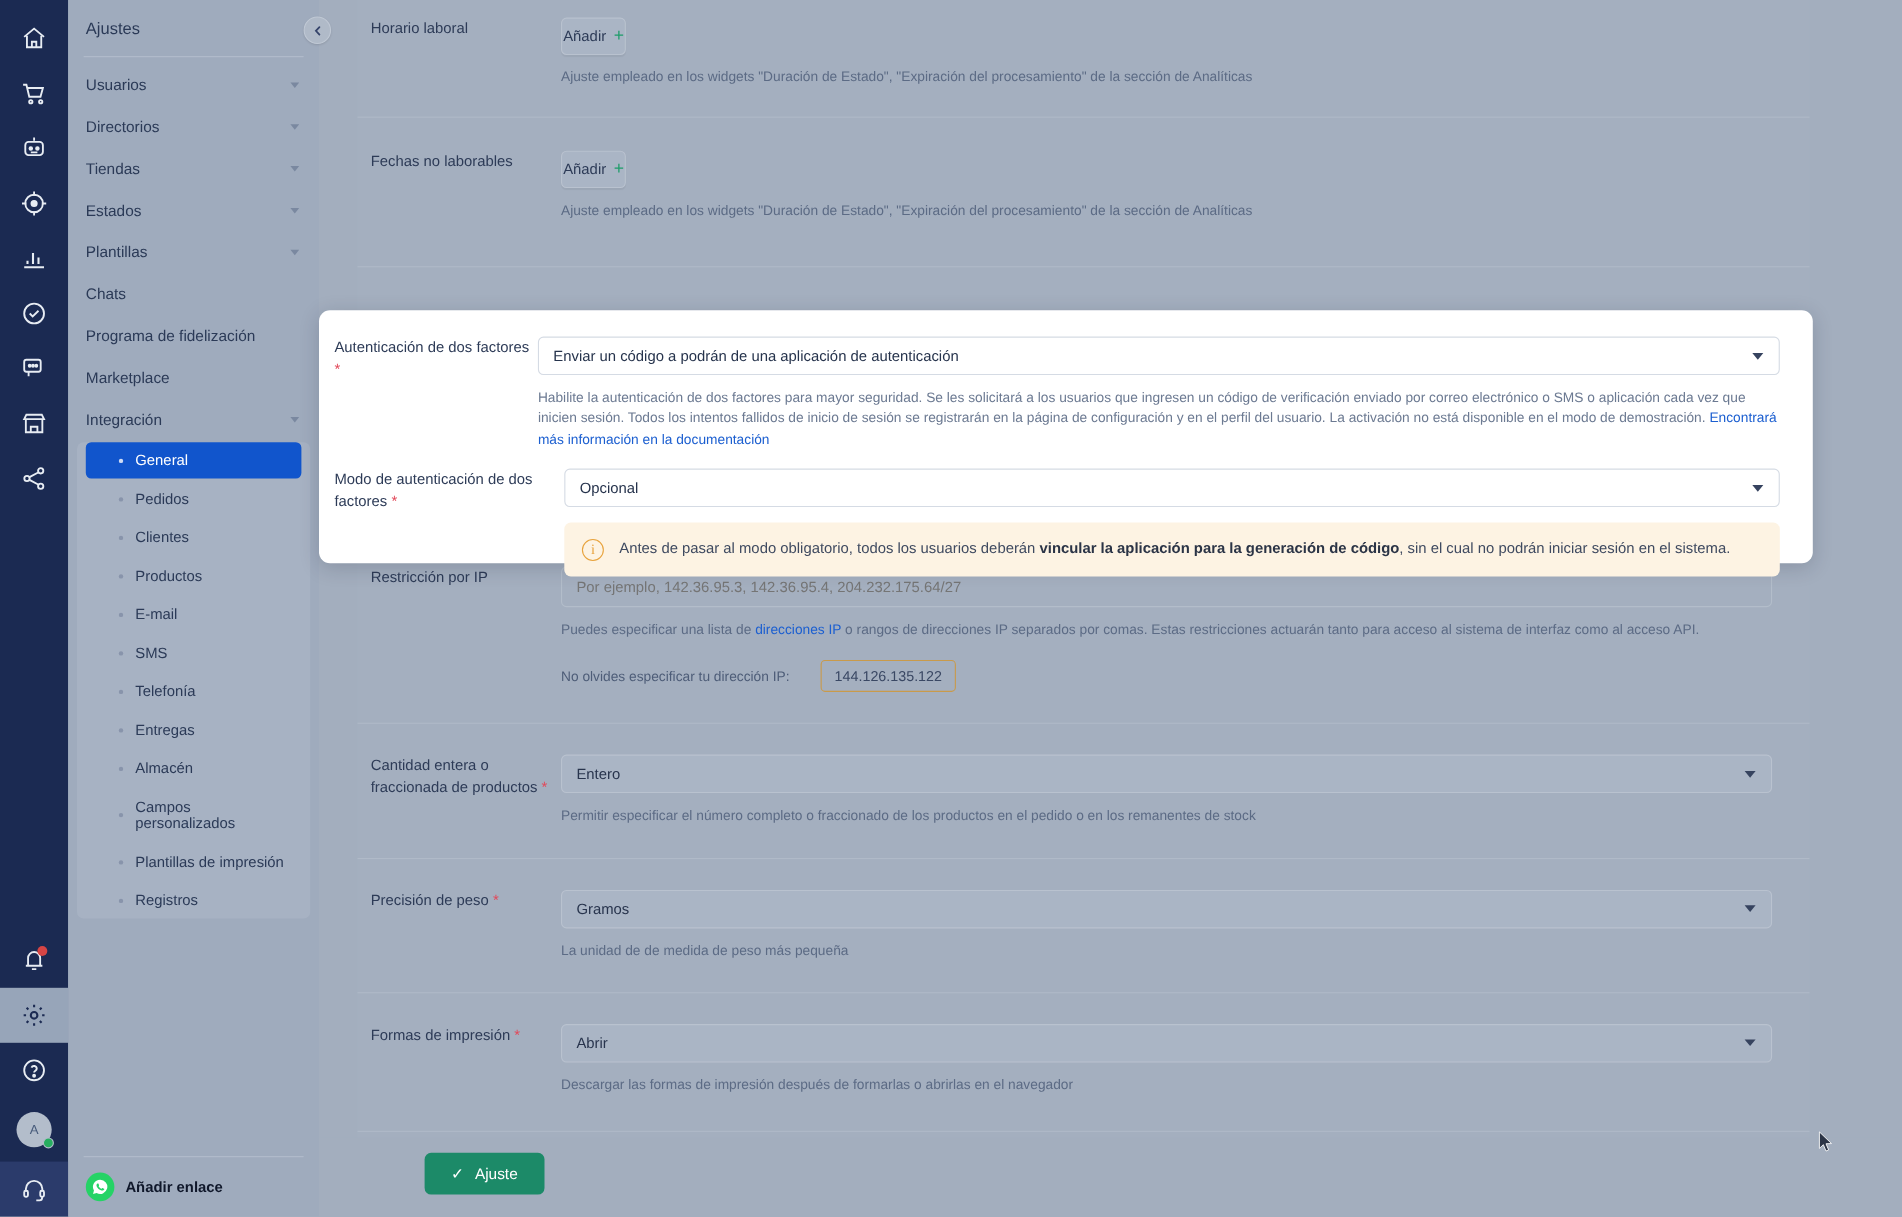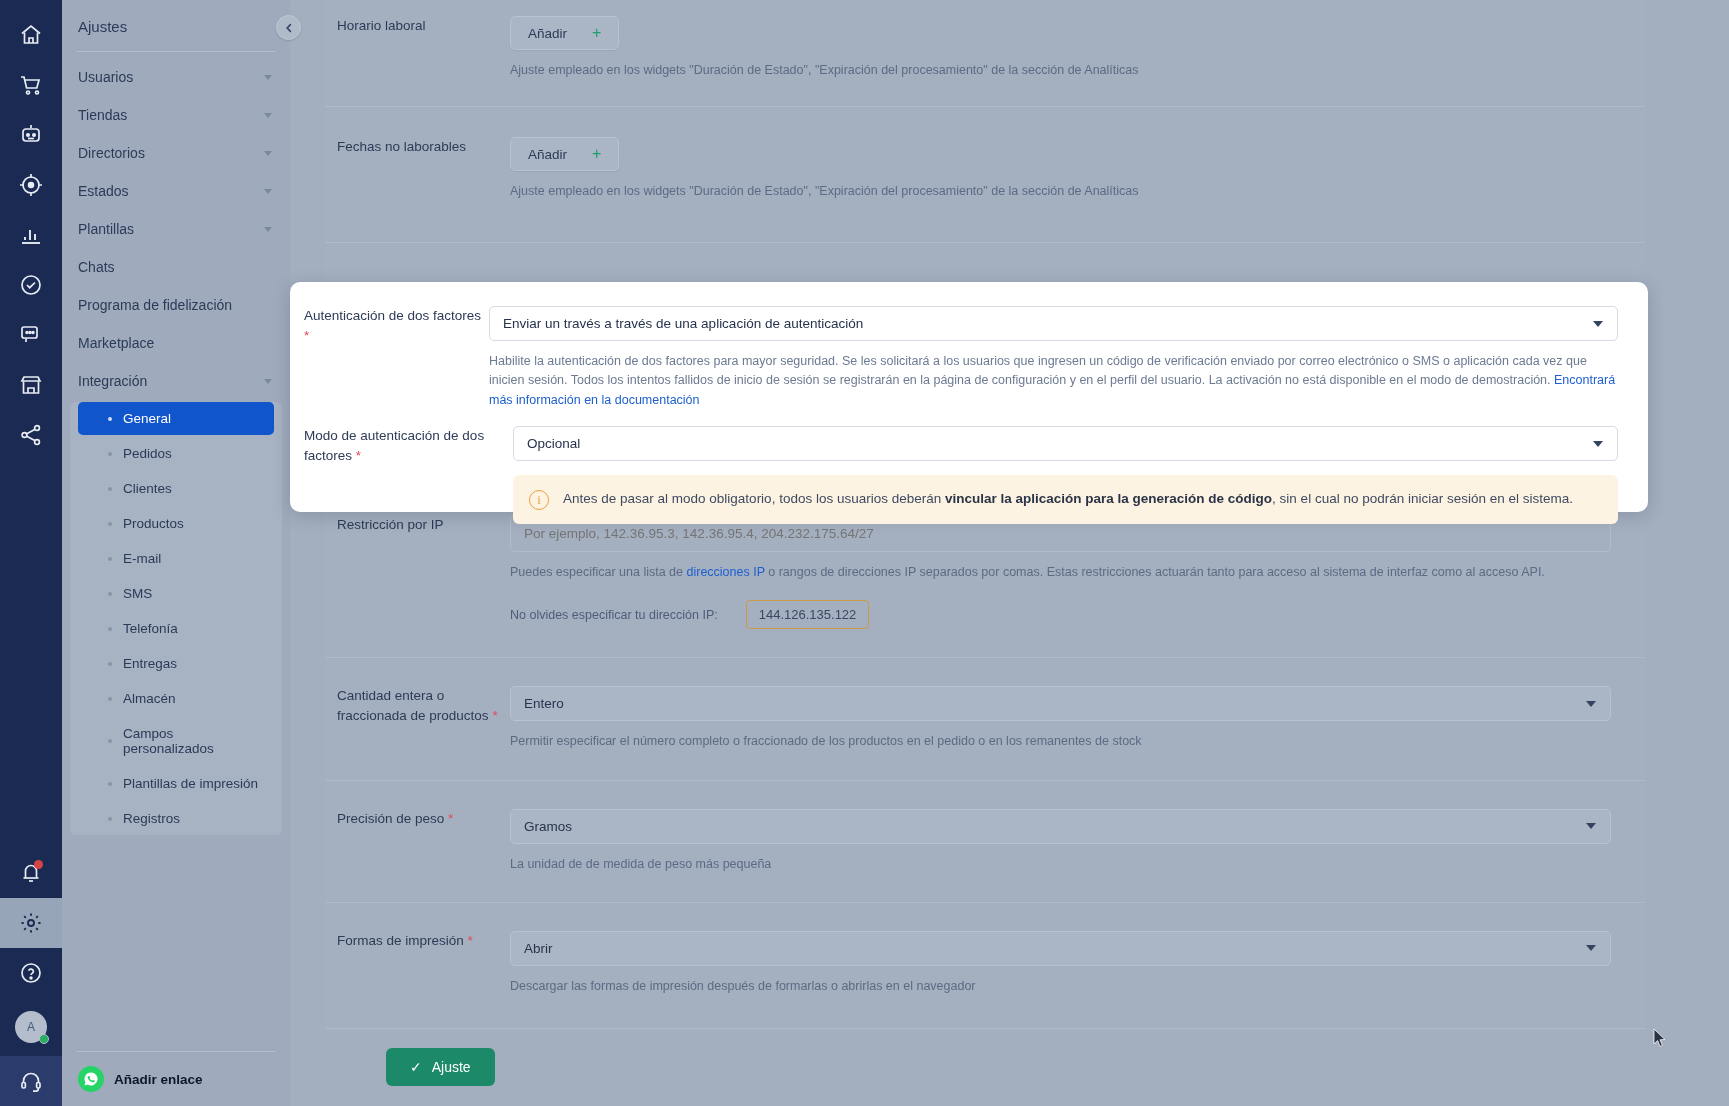--- a/index.html
+++ b/index.html
@@ -95,22 +95,22 @@
     width:185px; flex:0 0 185px; padding-left:12px; font-size:13.5px;
     color:#2d3b57; line-height:1.45;
   }
   .req { color:#e2495a; }
   .row-field { flex:1; padding-right:34px; }
   .hint { font-size:12.5px; color:#5c6b85; line-height:1.55; margin-top:11px; }
   .hint a, .link { color:#1c5fd0; text-decoration:none; }
 
   .btn-add {
     background:#aab5c5; border:1px solid #b9c2cf; border-radius:5px;
-    padding:8px 17px; font-size:13.5px; color:#2d3b57;
-    display:inline-flex; align-items:center; gap:25px;
+    padding:8px 1px; font-size:13.5px; color:#2d3b57;
+    display:inline-flex; align-items:flex-start; gap:7px;
     box-shadow:0 1px 1px rgba(0,0,0,.05);
   }
   .btn-add .plus { color:#1f9d6a; font-size:16px; line-height:1; }
 
   .select {
     position:relative; width:100%; background:#aab5c5;
     border:1px solid #b9c2cf; border-radius:5px;
     padding:9px 34px 9px 13px; font-size:13.5px; color:#28344d;
     display:flex; align-items:center;
   }
@@ -294,25 +294,25 @@
   <div class="side">
     <div class="side-title">Ajustes</div>
     <div class="side-sep"></div>
 
     <div class="side-scroll">
       <div class="side-item">
         <span>Usuarios</span>
         <span class="caret"></span>
       </div>
       <div class="side-item">
+        <span>Directorios</span>
+        <span class="caret"></span>
+      </div>
+      <div class="side-item">
         <span>Tiendas</span>
-        <span class="caret"></span>
-      </div>
-      <div class="side-item">
-        <span>Directorios</span>
         <span class="caret"></span>
       </div>
       <div class="side-item">
         <span>Estados</span>
         <span class="caret"></span>
       </div>
       <div class="side-item">
         <span>Plantillas</span>
         <span class="caret"></span>
       </div>
@@ -498,21 +498,21 @@
     <div class="spot">
       <div class="spot-inner">
 
         <div class="spot-row">
           <div class="spot-label">
             <span>Autenticación de dos factores</span>
             <span class="req">*</span>
           </div>
           <div class="spot-field">
             <div class="select">
-              <span>Enviar un través a través de una aplicación de autenticación</span>
+              <span>Enviar un código a podrán de una aplicación de autenticación</span>
               <span class="tri"></span>
             </div>
             <div class="hint">
               <span>Habilite la autenticación de dos factores para mayor seguridad. Se les solicitará a los usuarios que ingresen un código de verificación enviado por correo electrónico o SMS o aplicación cada vez que inicien sesión. Todos los intentos fallidos de inicio de sesión se registrarán en la página de configuración y en el perfil del usuario. La activación no está disponible en el modo de demostración.</span>
               <a class="link" href="#">Encontrará más información en la documentación</a>
             </div>
           </div>
         </div>
 
         <div class="spot-row">

